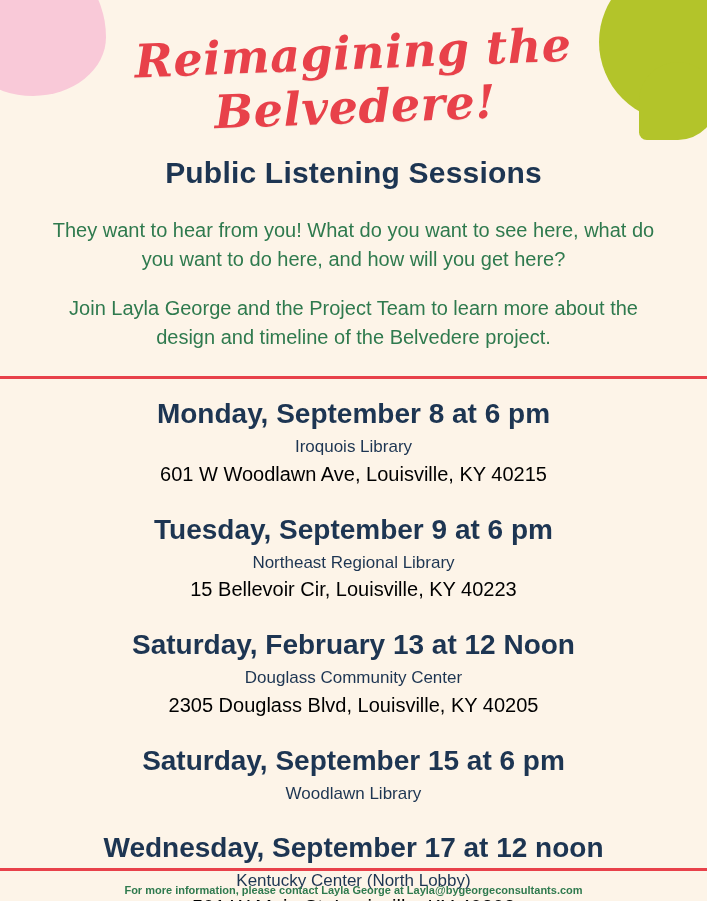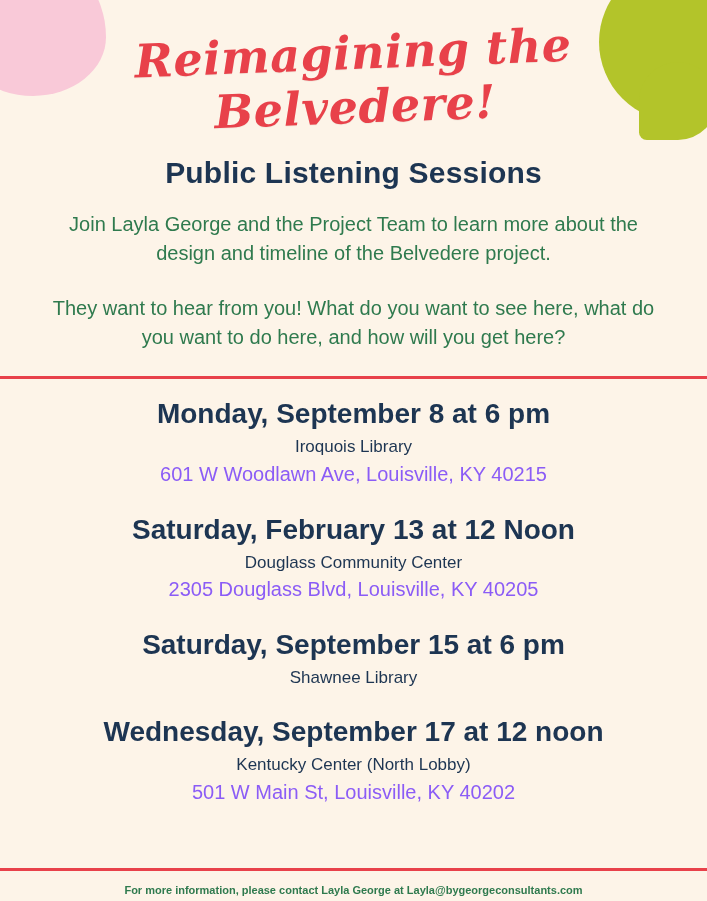--- a/index.html
+++ b/index.html
@@ -104,21 +104,21 @@
     font-weight: bold;
     line-height: 1.5;
   }
   .session .venue {
     color: #1d3552;
     font-size: 17px;
     font-weight: 400;
     line-height: 1.45;
   }
   .session .address {
-    color: #8b5cf6;
+    color: #000000;
     font-size: 20px;
     font-weight: 400;
     line-height: 1.45;
   }
   .footer-rule {
     position: absolute;
     left: 0;
     bottom: 30px;
     height: 3px;
     background: #e8414a;
@@ -141,44 +141,49 @@
 <div class="poster">
 
   <div class="blob-pink"></div>
   <div class="blob-green"></div>
   <div class="blob-green-2"></div>
 
   <div class="title-script">Reimagining the Belvedere!</div>
 
   <div class="subtitle">Public Listening Sessions</div>
 
+  <div class="intro second">They want to hear from you! What do you want to see here, what do you want to do here, and how will you get here?</div>
+
   <div class="intro">Join Layla George and the Project Team to learn more about the design and timeline of the Belvedere project.</div>
-
-  <div class="intro second">They want to hear from you! What do you want to see here, what do you want to do here, and how will you get here?</div>
 
   <div class="rule"></div>
 
   <div class="sessions">
 
     <div class="session">
       <div class="when">Monday, September 8 at 6 pm</div>
       <div class="venue">Iroquois Library</div>
       <div class="address">601 W Woodlawn Ave, Louisville, KY 40215</div>
     </div>
 
+    <div class="session">
+      <div class="when">Tuesday, September 9 at 6 pm</div>
+      <div class="venue">Northeast Regional Library</div>
+      <div class="address">15 Bellevoir Cir, Louisville, KY 40223</div>
+    </div>
 
     <div class="session">
       <div class="when">Saturday, February 13 at 12 Noon</div>
       <div class="venue">Douglass Community Center</div>
       <div class="address">2305 Douglass Blvd, Louisville, KY 40205</div>
     </div>
 
     <div class="session">
       <div class="when">Saturday, September 15 at 6 pm</div>
-      <div class="venue">Shawnee Library</div>
+      <div class="venue">Woodlawn Library</div>
     </div>
 
     <div class="session">
       <div class="when">Wednesday, September 17 at 12 noon</div>
       <div class="venue">Kentucky Center (North Lobby)</div>
       <div class="address">501 W Main St, Louisville, KY 40202</div>
     </div>
 
   </div>
 

